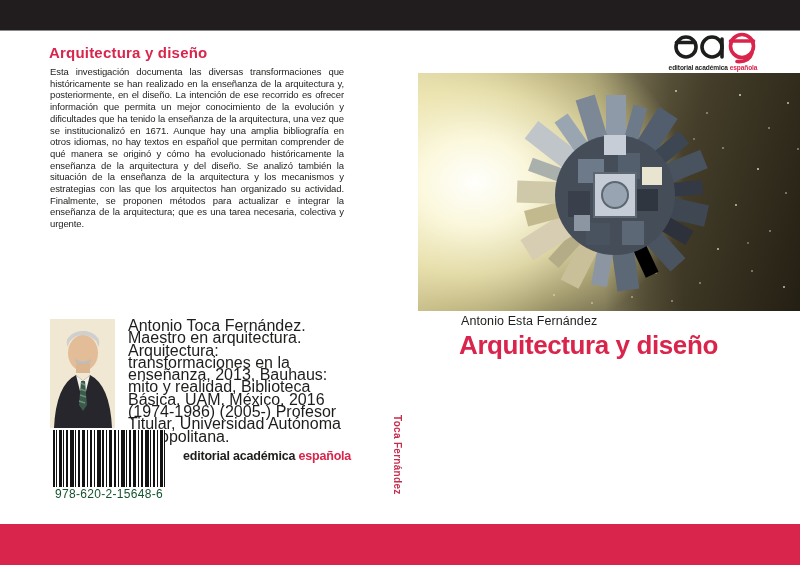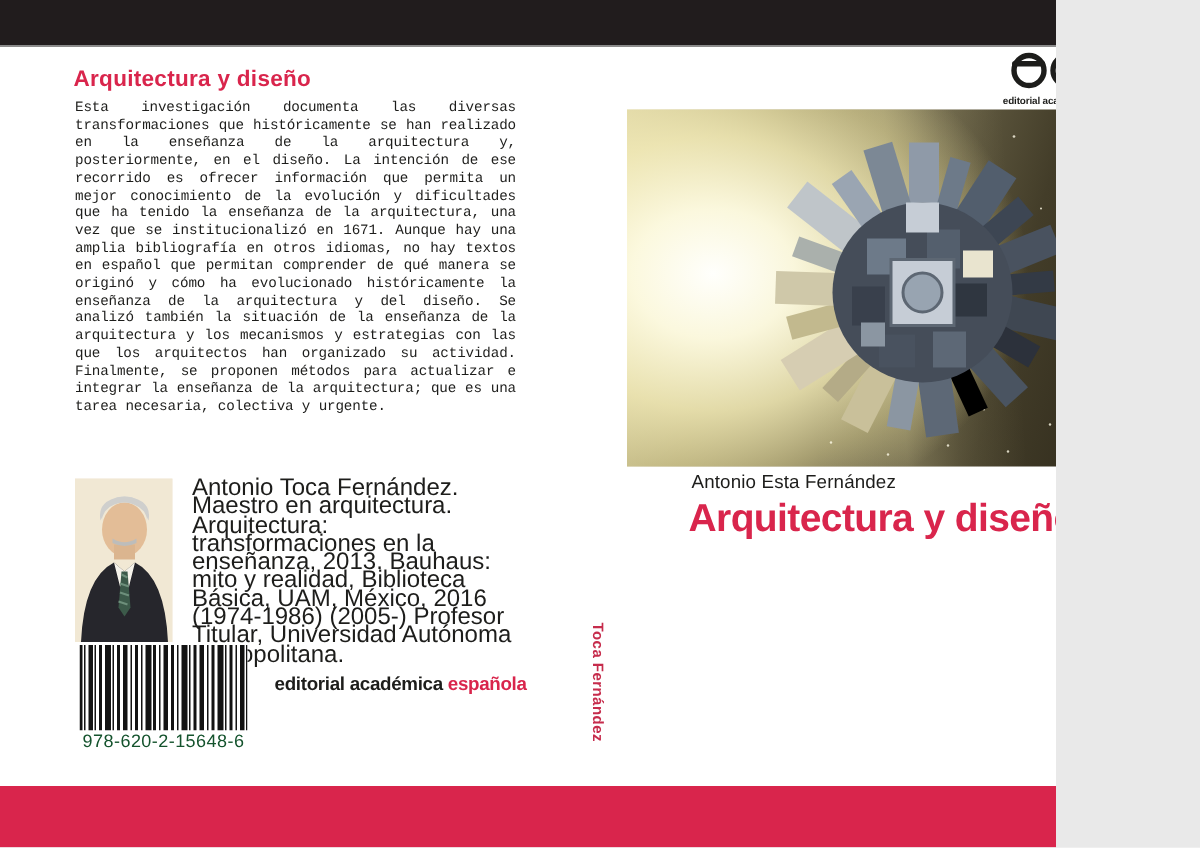--- a/index.html
+++ b/index.html
@@ -1,36 +1,36 @@
 <!DOCTYPE html>
 <html><head>
 <meta charset="utf-8">
 <style>
   html,body{margin:0;padding:0;background:#e9e9e9;}
   .page{
-    position:relative;width:704px;height:565px;background:#ffffff;
+    position:relative;width:800px;height:565px;background:#ffffff;
     overflow:hidden;font-family:"Liberation Sans",sans-serif;
     -webkit-font-smoothing:antialiased;
   }
   .top-bar{
     position:absolute;left:0;top:0;width:800px;height:30px;
     background:#211c1d;border-bottom:1px solid #8a8a8a;
   }
   .bottom-bar{
     position:absolute;left:0;top:524px;width:800px;height:41px;
     background:#d9254c;
   }
   .back-title{
     position:absolute;left:49px;top:44px;margin:0;
     font-size:15px;font-weight:bold;color:#d9254c;letter-spacing:0.2px;
   }
   .back-body{
     position:absolute;left:50px;top:66px;width:294px;margin:0;
     font-size:9.5px;line-height:11.7px;letter-spacing:-0.1px;
-    color:#1d1d1b;text-align:justify;font-family:Liberation Mono, monospace;
+    color:#1d1d1b;text-align:justify;
   }
   .eae-logo{position:absolute;left:666px;top:31px;width:94px;height:42px;}
   .eae-logo svg{display:block;}
   .eae-tagline{
     position:absolute;left:0;top:33px;width:94px;text-align:center;
     font-size:6.6px;font-weight:bold;color:#1d1d1b;letter-spacing:-0.1px;white-space:nowrap;
   }
   .red{color:#d9254c;}
   .cover-image{
     position:absolute;left:418px;top:73px;width:382px;height:238px;overflow:hidden;

